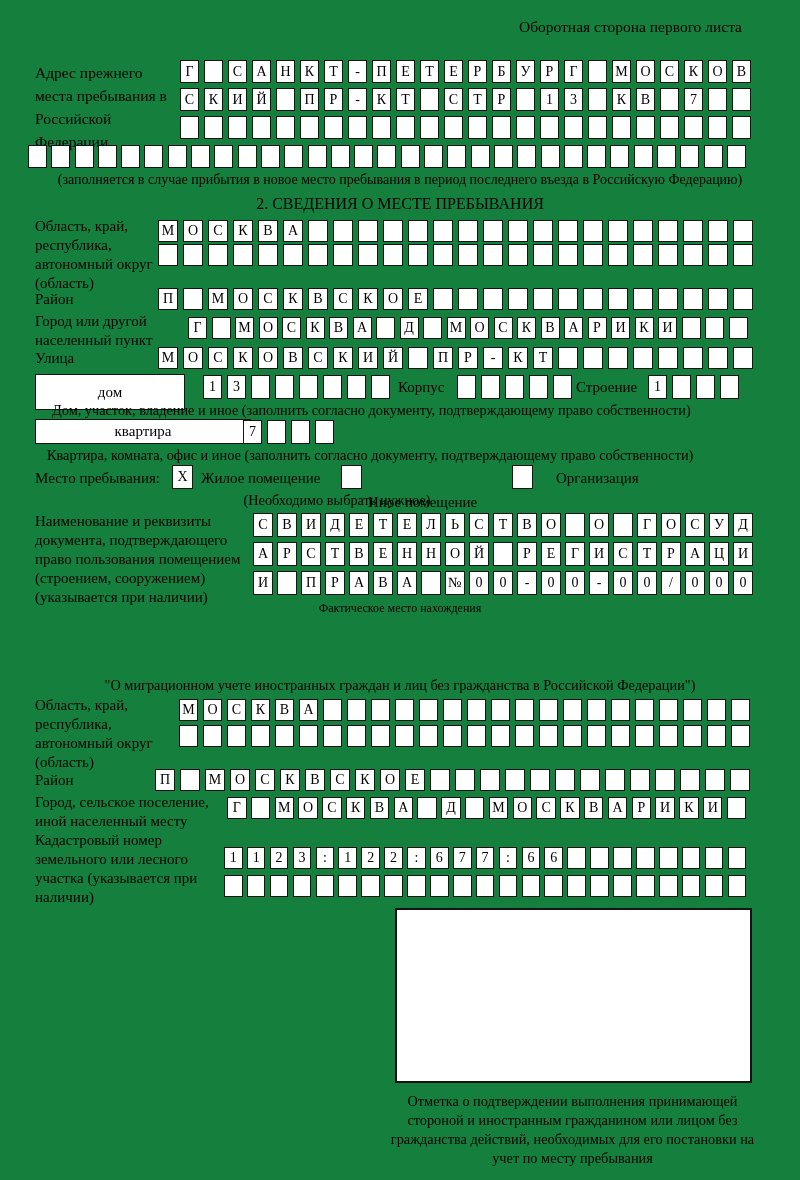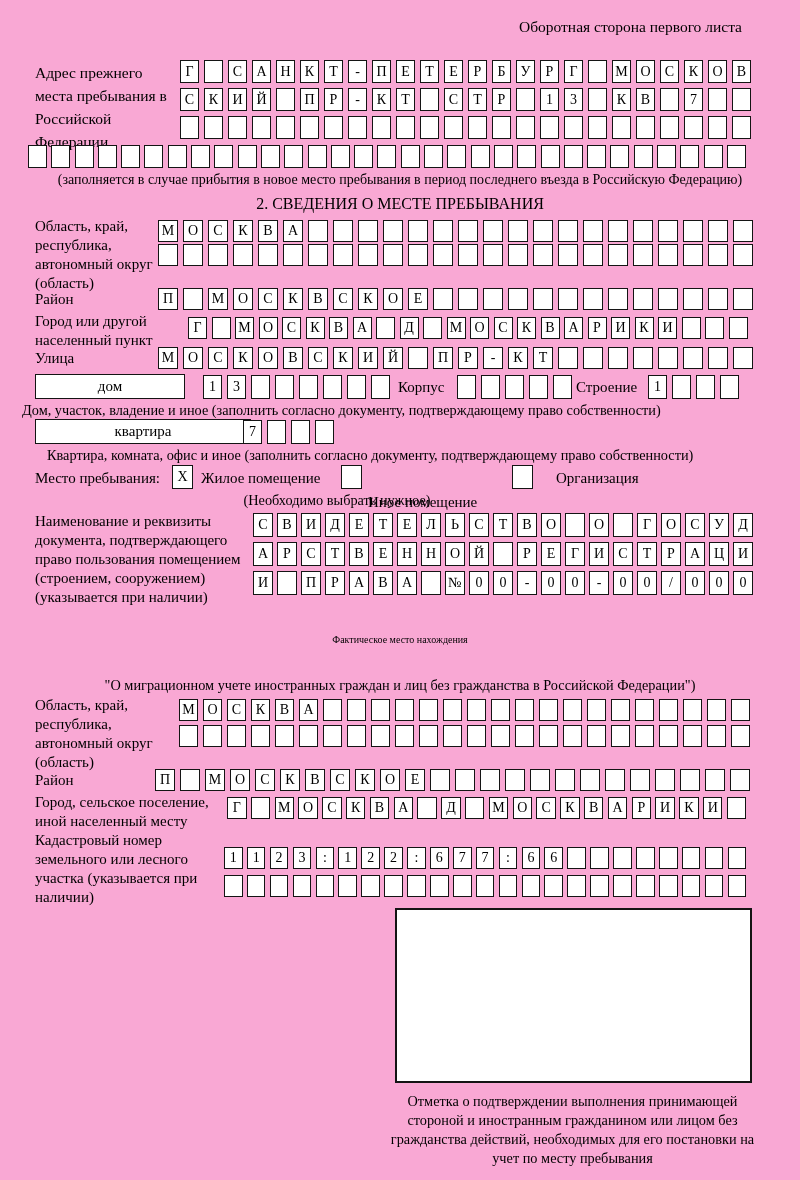--- a/index.html
+++ b/index.html
@@ -1,16 +1,16 @@
 <!DOCTYPE html>
 <html><head>
 <meta charset="utf-8">
 <style>
   html,body{margin:0;padding:0;background:#fff;}
-  .page{position:relative;width:800px;height:1180px;background:#f9a8d4;
+  .page{position:relative;width:800px;height:1180px;background:#15803d;
         font-family:"Liberation Serif","DejaVu Serif",serif;color:#000;overflow:hidden;}
   .abs{position:absolute;}
   .lbl{font-size:15px;line-height:19px;}
   .cap{font-size:14.3px;line-height:17px;}
   .title{font-weight:normal;font-size:16px;text-align:center;width:100%;}
   .cells{position:absolute;display:flex;gap:var(--g,5px);}
   .cell{box-sizing:border-box;flex:0 0 var(--w,19px);width:var(--w,19px);height:var(--h,22px);
         border:1.5px solid #141414;display:flex;align-items:center;justify-content:center;
         font-size:14px;line-height:1;background:#fff;}
   .widebox{box-sizing:border-box;position:absolute;border:1.5px solid #141414;background:#fff;
@@ -274,21 +274,21 @@
       <span class="cell"></span>
       <span class="cell"></span>
       <span class="cell"></span>
       <span class="cell"></span>
       <span class="cell"></span>
       <span class="cell"></span>
       <span class="cell"></span>
       <span class="cell"></span>
     </div>
 
-  <div class="widebox" style="left:35px;top:374px;width:150px;height:25px;">дом</div>
+  <div class="widebox" style="left:35px;top:374px;width:150px;height:36px;">дом</div>
   <div class="cells" style="left:203px;top:375px;--w:19px;--g:5px;--h:24px;">
       <span class="cell">1</span>
       <span class="cell">3</span>
       <span class="cell"></span>
       <span class="cell"></span>
       <span class="cell"></span>
       <span class="cell"></span>
       <span class="cell"></span>
       <span class="cell"></span>
     </div>
@@ -300,21 +300,21 @@
       <span class="cell"></span>
       <span class="cell"></span>
     </div>
   <div class="abs lbl" style="left:576px;top:378px;">Строение</div>
   <div class="cells" style="left:648px;top:375px;--w:19px;--g:5px;--h:24px;">
       <span class="cell">1</span>
       <span class="cell"></span>
       <span class="cell"></span>
       <span class="cell"></span>
     </div>
-  <div class="abs cap" style="left:22px;top:402px;">Дом, участок, владение и иное (заполнить согласно документу, подтверждающему право собственности)</div>
+  <div class="abs cap" style="left:52px;top:402px;">Дом, участок, владение и иное (заполнить согласно документу, подтверждающему право собственности)</div>
 
   <div class="widebox" style="left:35px;top:419px;width:216px;height:25px;">квартира</div>
   <div class="cells" style="left:243px;top:420px;--w:19px;--g:5px;--h:24px;">
       <span class="cell">7</span>
       <span class="cell"></span>
       <span class="cell"></span>
       <span class="cell"></span>
     </div>
   <div class="abs cap" style="left:35px;top:447px;margin-left:12px;">Квартира, комната, офис и иное (заполнить согласно документу, подтверждающему право собственности)</div>
 
@@ -391,21 +391,21 @@
       <span class="cell">0</span>
       <span class="cell">-</span>
       <span class="cell">0</span>
       <span class="cell">0</span>
       <span class="cell">/</span>
       <span class="cell">0</span>
       <span class="cell">0</span>
       <span class="cell">0</span>
     </div>
 
-  <div class="abs title" style="left:0;top:634px;font-size:10px;">Фактическое место нахождения</div>
+  <div class="abs title" style="left:0;top:601px;font-size:12px;">Фактическое место нахождения</div>
   <div class="abs cap center" style="left:0;top:677px;width:100%;font-size:14.3px;">"О миграционном учете иностранных граждан и лиц без гражданства в Российской Федерации")</div>
 
   <div class="abs lbl" style="left:35px;top:696px;width:150px;">Область, край, республика, автономный округ (область)</div>
   <div class="cells" style="left:179px;top:699px;--w:19px;--g:5px;">
       <span class="cell">М</span>
       <span class="cell">О</span>
       <span class="cell">С</span>
       <span class="cell">К</span>
       <span class="cell">В</span>
       <span class="cell">А</span>

